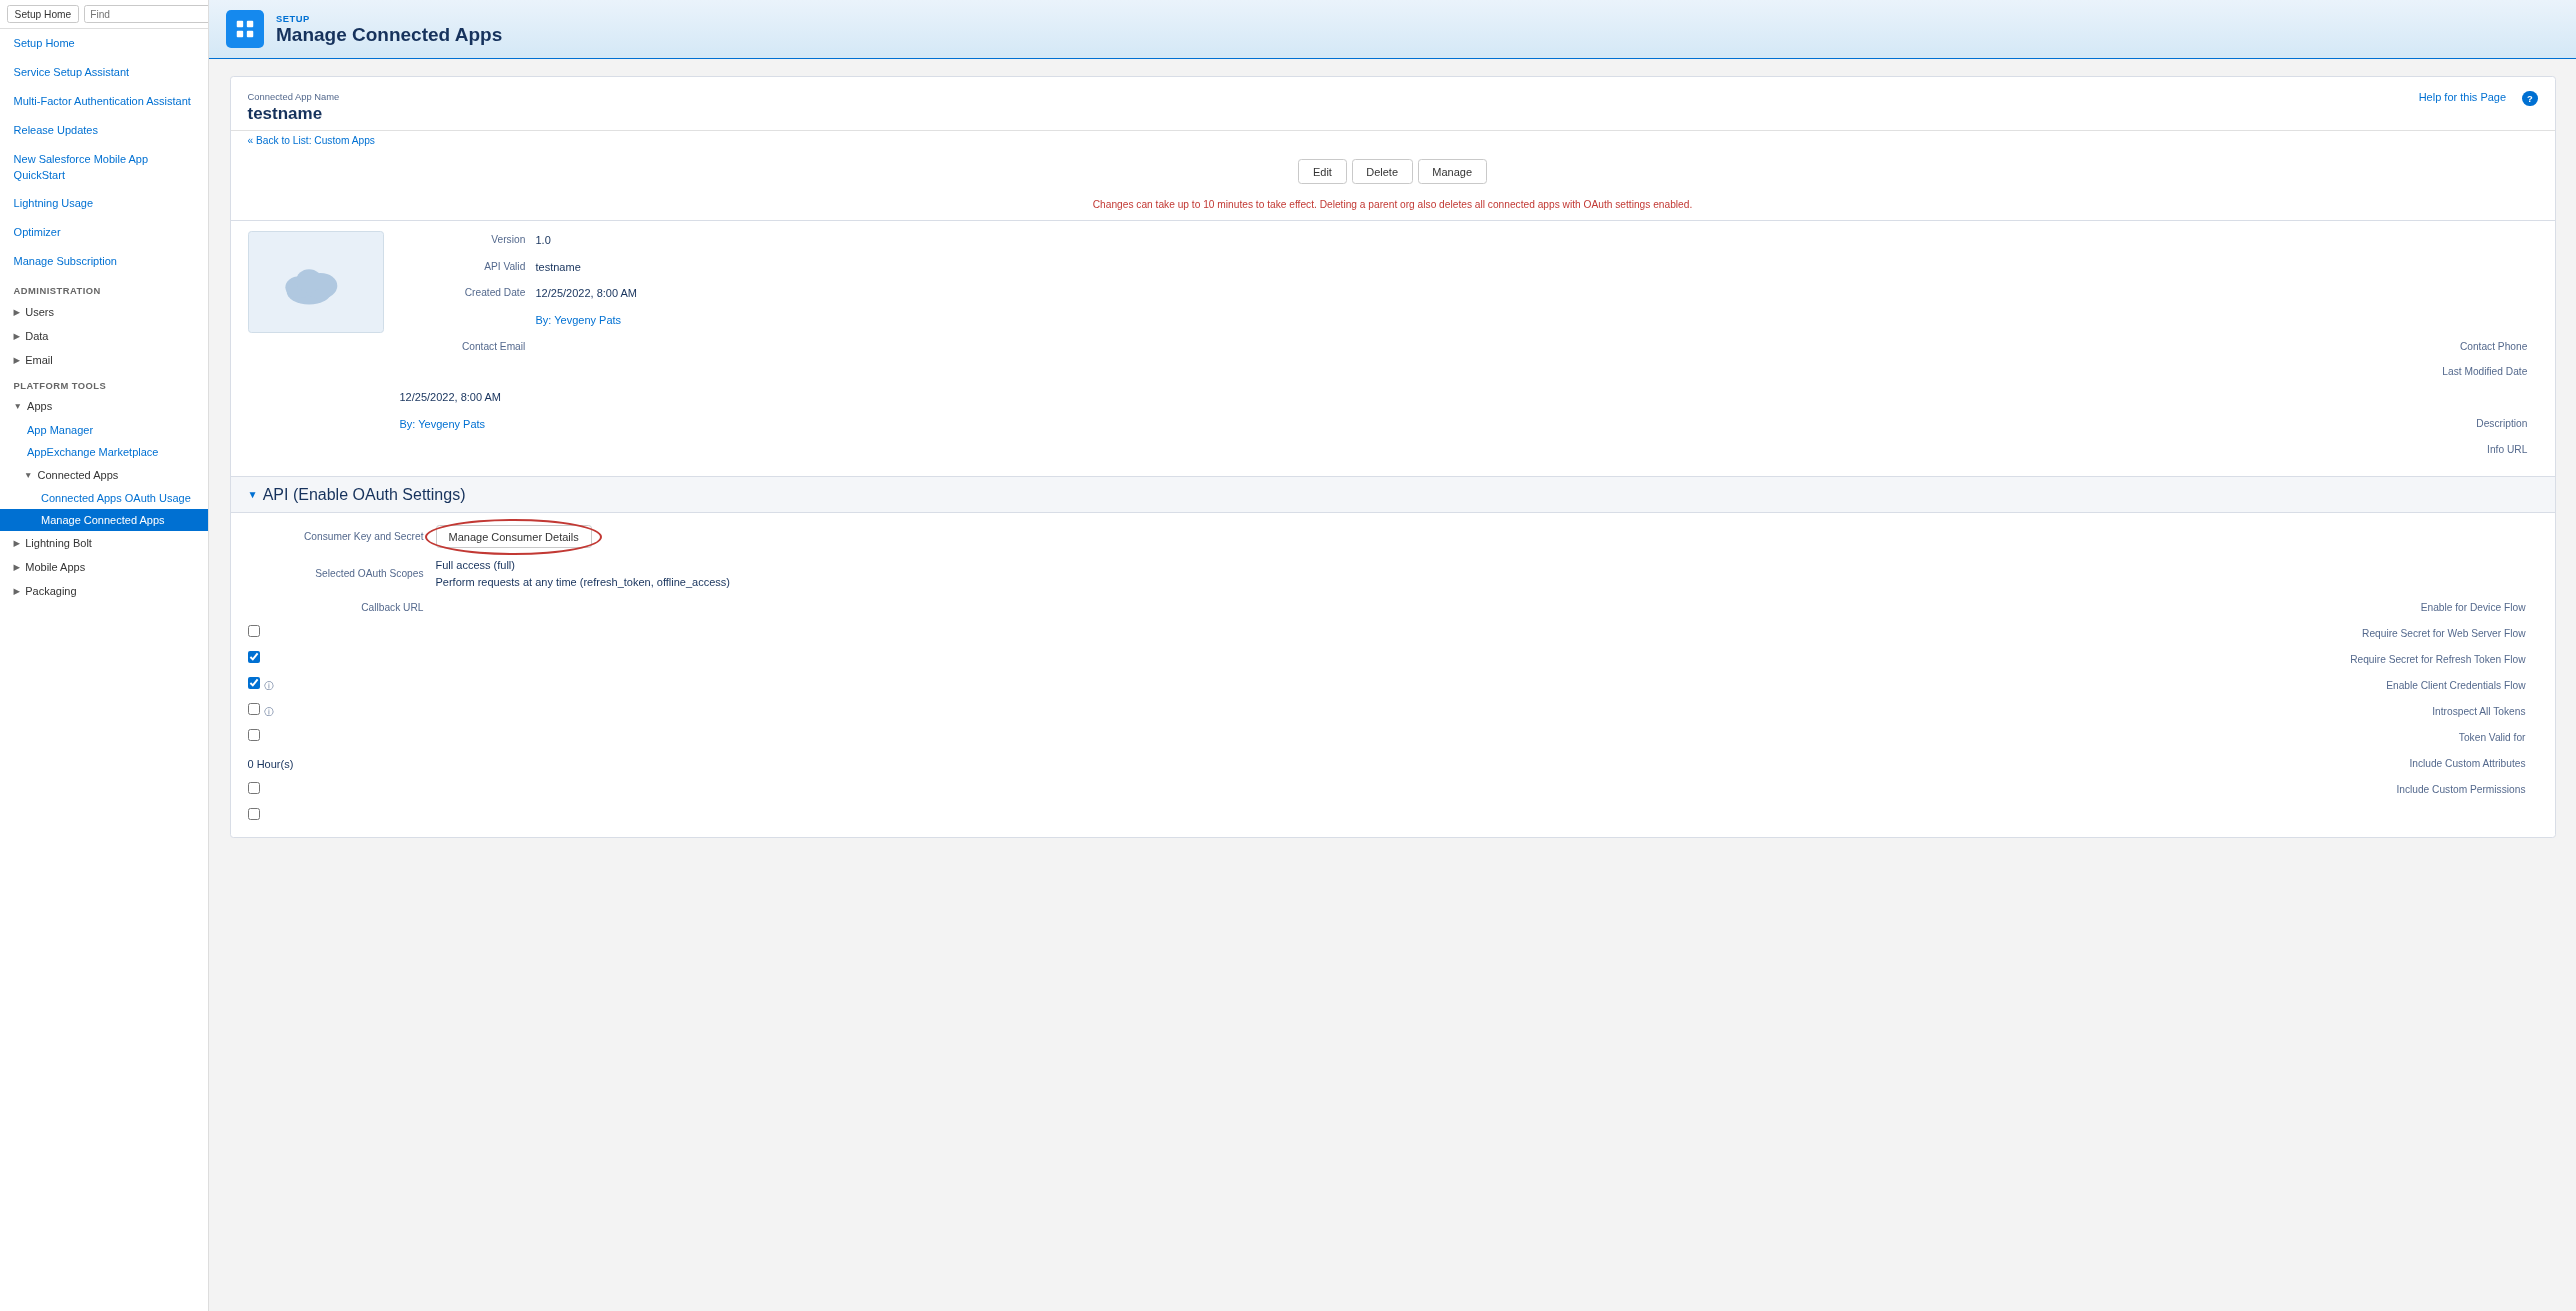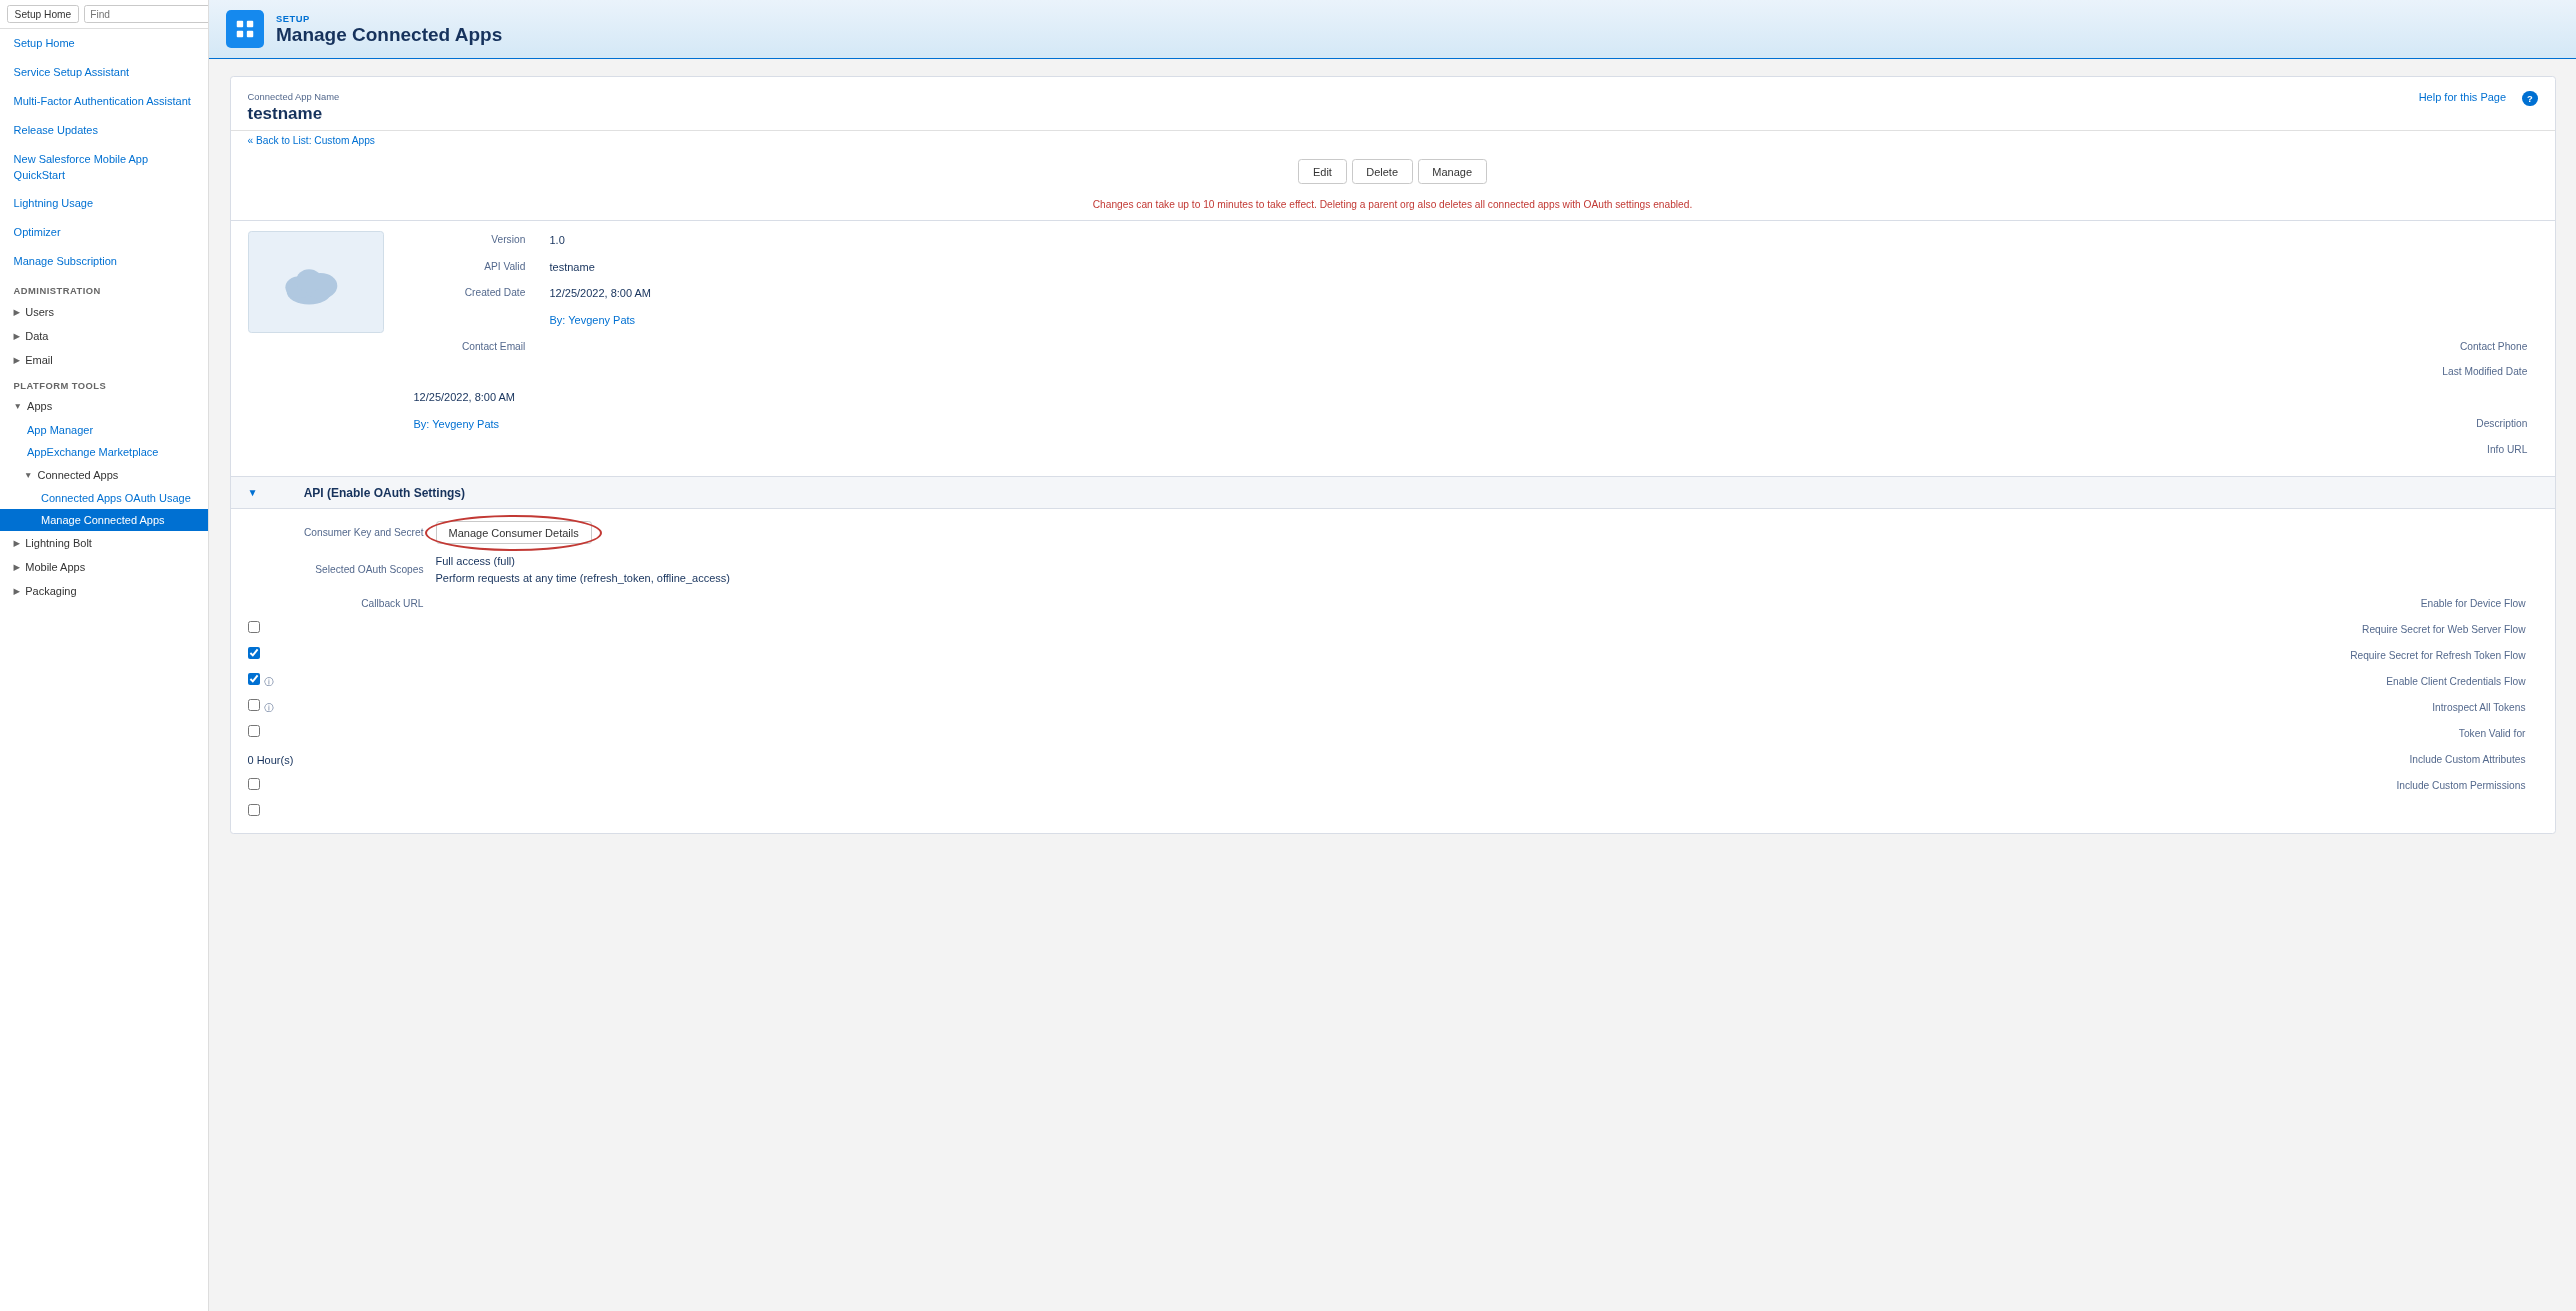--- a/index.html
+++ b/index.html
@@ -250,21 +250,20 @@
       text-align: right;
       color: #54698d;
       font-size: 10.2px;
       padding-right: 10.2px;
       line-height: 1.8;
     }
     .field-value {
       color: #16325c;
       font-size: 11px;
       line-height: 1.8;
-      margin-left: 14px;
     }
     .field-value a {
       color: #0070d2;
       text-decoration: none;
     }
 
     
     .section-divider {
       border: none;
       border-top: 0.9px solid #d8dde6;
@@ -280,24 +279,23 @@
       background: #f4f6f9;
       border-top: 0.9px solid #d8dde6;
       border-bottom: 0.9px solid #d8dde6;
       cursor: pointer;
     }
     .oauth-section-header .triangle {
       color: #0070d2;
       font-size: 10.2px;
     }
     .oauth-section-header .section-title {
-      font-size: 12px;
-      font-weight: bold;
+      font-size: 16px;
+      font-weight: normal;
       color: #16325c;
-      margin-left: 41px;
     }
 
     .oauth-fields {
       display: grid;
       grid-template-columns: 188px 1fr;
       row-gap: 8.5px;
       padding: 12px 17px;
       align-items: center;
     }
     .oauth-label {

